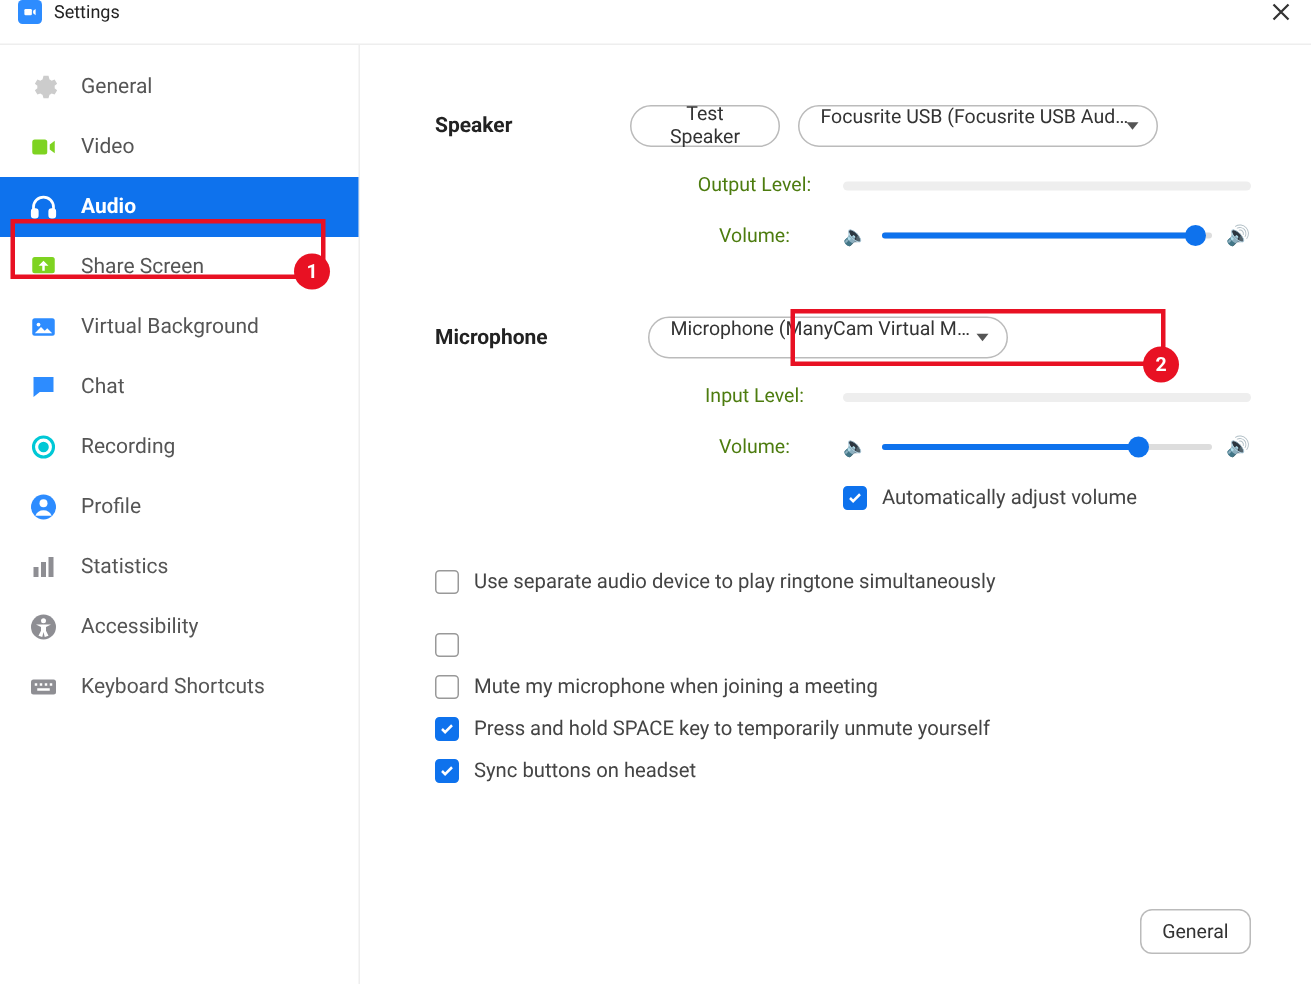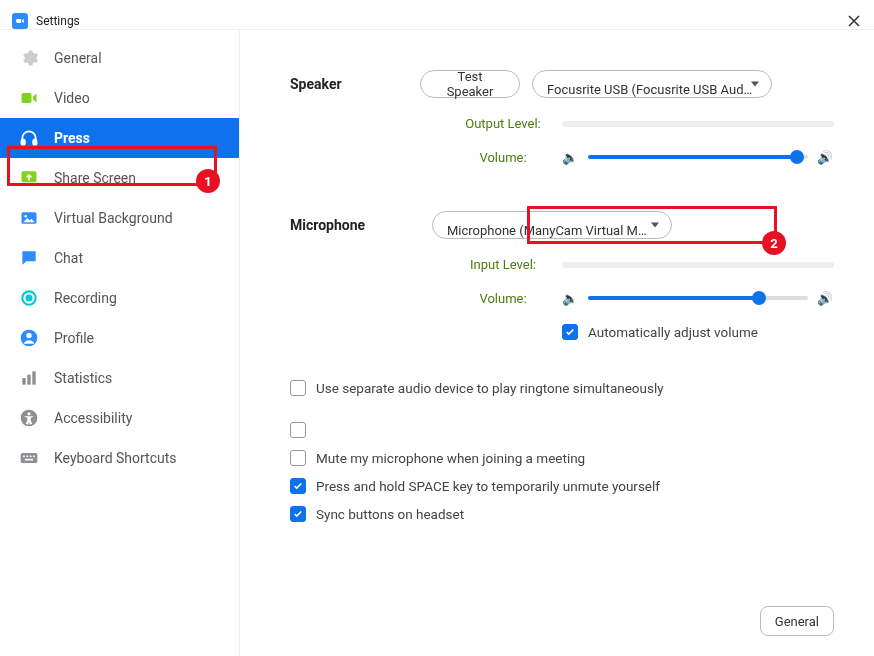--- a/index.html
+++ b/index.html
@@ -1,38 +1,38 @@
 <!DOCTYPE html>
 <html><head>
   <meta charset="utf-8">
   <style>
     * { margin:0; padding:0; box-sizing:border-box; font-family:-apple-system,BlinkMacSystemFont,"Segoe UI",Roboto,Arial,sans-serif; }
     body { width:874px; height:656px; background:#fff; overflow:hidden; position:relative; }
-    .topbar { height:30px; display:flex; align-items:flex-end; justify-content:space-between;
+    .topbar { height:30px; display:flex; align-items:flex-start; justify-content:space-between;
               padding:0 12px; border-bottom:1px solid #eee;}
     .topbar-left { display:flex; align-items:center; gap:8px;}
     .zoom-logo { width:16px; height:16px; background:#2D8CFF; border-radius:3px; display:flex; align-items:center; justify-content:center;}
     .zoom-logo svg { width:10px; height:10px; }
     .title { font-size:12px; color:#222;}
     .close { width:16px; height:16px; display:flex; align-items:center; justify-content:center; cursor:pointer;}
     .body { display:flex; height:calc(100% - 30px);}
     .sidebar { width:240px; border-right:1px solid #eee; padding-top:8px; position:relative;}
     .side-item { height:40px; display:flex; align-items:center; gap:14px; padding:0 18px; font-size:14px; color:#555; cursor:pointer;}
     .side-item.active { background:#0E72ED; color:#fff; font-weight:700;}
     .side-icon { width:22px; height:22px; display:flex; align-items:center; justify-content:center;}
     .highlight1 { position:absolute; left:7px; top:116px; width:210px; height:40px; border:3px solid #E81123; pointer-events:none;}
     .badge { position:absolute; width:24px; height:24px; border-radius:50%; background:#E81123; color:#fff; font-size:13px; font-weight:700; display:flex; align-items:center; justify-content:center;}
     .badge1 { left:196px; top:139px;}
     .content { flex:1; padding:40px 40px 20px 50px; position:relative;}
     .section { display:flex; margin-bottom:28px;}
     .sec-label { width:130px; font-size:14px; font-weight:700; color:#222; padding-top:6px;}
     .sec-body { flex:1;}
     .row { display:flex; align-items:center; margin-bottom:18px;}
     .btn { height:28px; padding:0 18px; border:1px solid #bbb; border-radius:14px; background:#fff; font-size:13px; color:#333; cursor:pointer; display:flex; align-items:center;}
-    .select { height:28px; border:1px solid #bbb; border-radius:14px; background:#fff; font-size:13px; color:#333; padding:0 28px 0 14px; display:flex; align-items:flex-end; cursor:pointer; position:relative; width:240px; white-space:nowrap; overflow:hidden;}
+    .select { height:28px; border:1px solid #bbb; border-radius:14px; background:#fff; font-size:13px; color:#333; padding:0 28px 0 14px; display:flex; align-items:flex-start; cursor:pointer; position:relative; width:240px; white-space:nowrap; overflow:hidden;}
     .select::after { content:""; position:absolute; right:12px; top:50%; width:0; height:0; border-left:4px solid transparent; border-right:4px solid transparent; border-top:5px solid #555; transform:translateY(-50%);}
     .field-label { width:90px; text-align:center; margin-right:14px; font-size:13px; color:#4d7c0f;}
     .level-bar { flex:1; height:6px; background:#eee; border-radius:3px;}
     .slider-wrap { flex:1; display:flex; align-items:center; gap:10px;}
     .slider { flex:1; height:16px; position:relative;}
     .track { position:absolute; left:0; right:0; top:50%; height:4px; background:#ddd; border-radius:2px; transform:translateY(-50%);}
     .fill { position:absolute; left:0; top:50%; height:4px; background:#0E72ED; border-radius:2px; transform:translateY(-50%);}
     .thumb { position:absolute; top:50%; width:14px; height:14px; background:#0E72ED; border-radius:50%; transform:translate(-50%,-50%);}
     .spk-icon { color:#0E72ED; font-size:13px;}
     .checkbox-row { display:flex; align-items:center; gap:10px; margin-bottom:12px; font-size:13.5px; color:#444;}
@@ -87,21 +87,21 @@
                <span>Video</span>
         </div>
         <div class="side-item active">
           <span class="side-icon">
             <svg width="20" height="20" viewBox="0 0 24 24" fill="none" stroke="#fff" stroke-width="2.2">
               <path d="M4 14v-2a8 8 0 0116 0v2"></path>
               <rect x="3" y="14" width="4" height="6" rx="1.5" fill="#fff"></rect>
               <rect x="17" y="14" width="4" height="6" rx="1.5" fill="#fff"></rect>
             </svg>
           </span>
-               <span>Press</span>
+               <span>Audio</span>
         </div>
         <div class="side-item">
           <span class="side-icon">
             <svg width="20" height="20" viewBox="0 0 24 24" fill="#7ED321">
               <rect x="3" y="4" width="18" height="13" rx="2"></rect>
               <path d="M12 7l4 4h-3v4h-2v-4H8l4-4z" fill="#fff"></path>
             </svg>
           </span>
                <span>Share Screen</span>
         </div>

